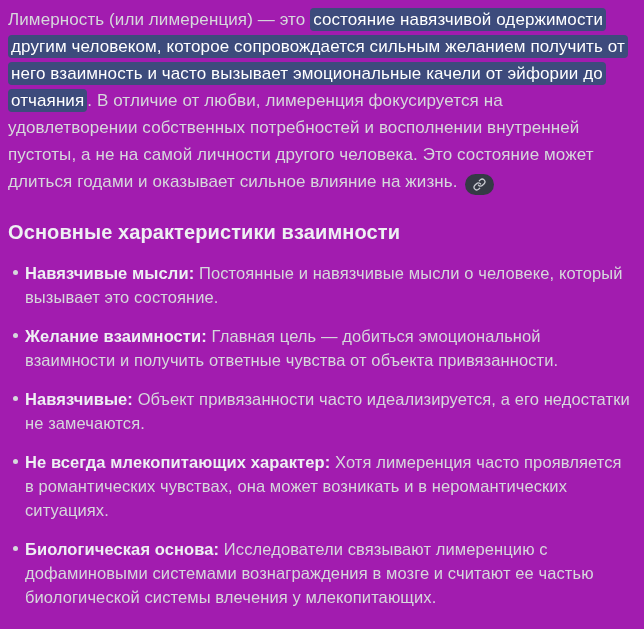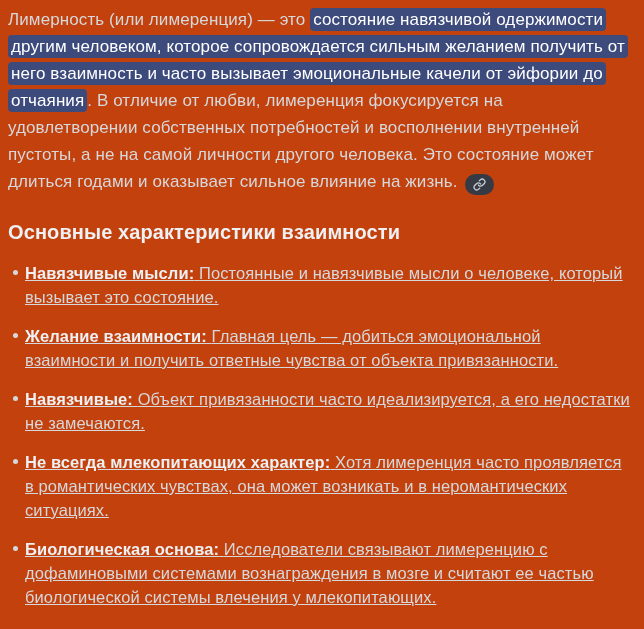--- a/index.html
+++ b/index.html
@@ -9,21 +9,21 @@
     height: 629px;
     overflow: hidden;
     font-family: "Liberation Sans", "DejaVu Sans", sans-serif;
     color: #d6d8dc;
     -webkit-font-smoothing: antialiased;
   }
   .page {
     width: 644px;
     height: 629px;
     padding: 6px 10px 6px 8px;
-    background: #c2410c;
+    background: #a21caf;
   }
   .intro {
     font-size: 17px;
     line-height: 27px;
     color: #d6d8dc;
     letter-spacing: 0.1px;
   }
   mark.hl {
     background: #3d4b7c;
     color: #ffffff;
@@ -60,21 +60,20 @@
     margin-top: 17px;
     list-style: none;
   }
   ul.char-list li {
     position: relative;
     padding-left: 17px;
     font-size: 16.5px;
     line-height: 24px;
     margin-bottom: 15px;
     letter-spacing: 0.1px;
-    text-decoration: underline;
   }
   ul.char-list li::before {
     content: "";
     position: absolute;
     left: 5px;
     top: 9px;
     width: 5px;
     height: 5px;
     border-radius: 50%;
     background: #d6d8dc;

